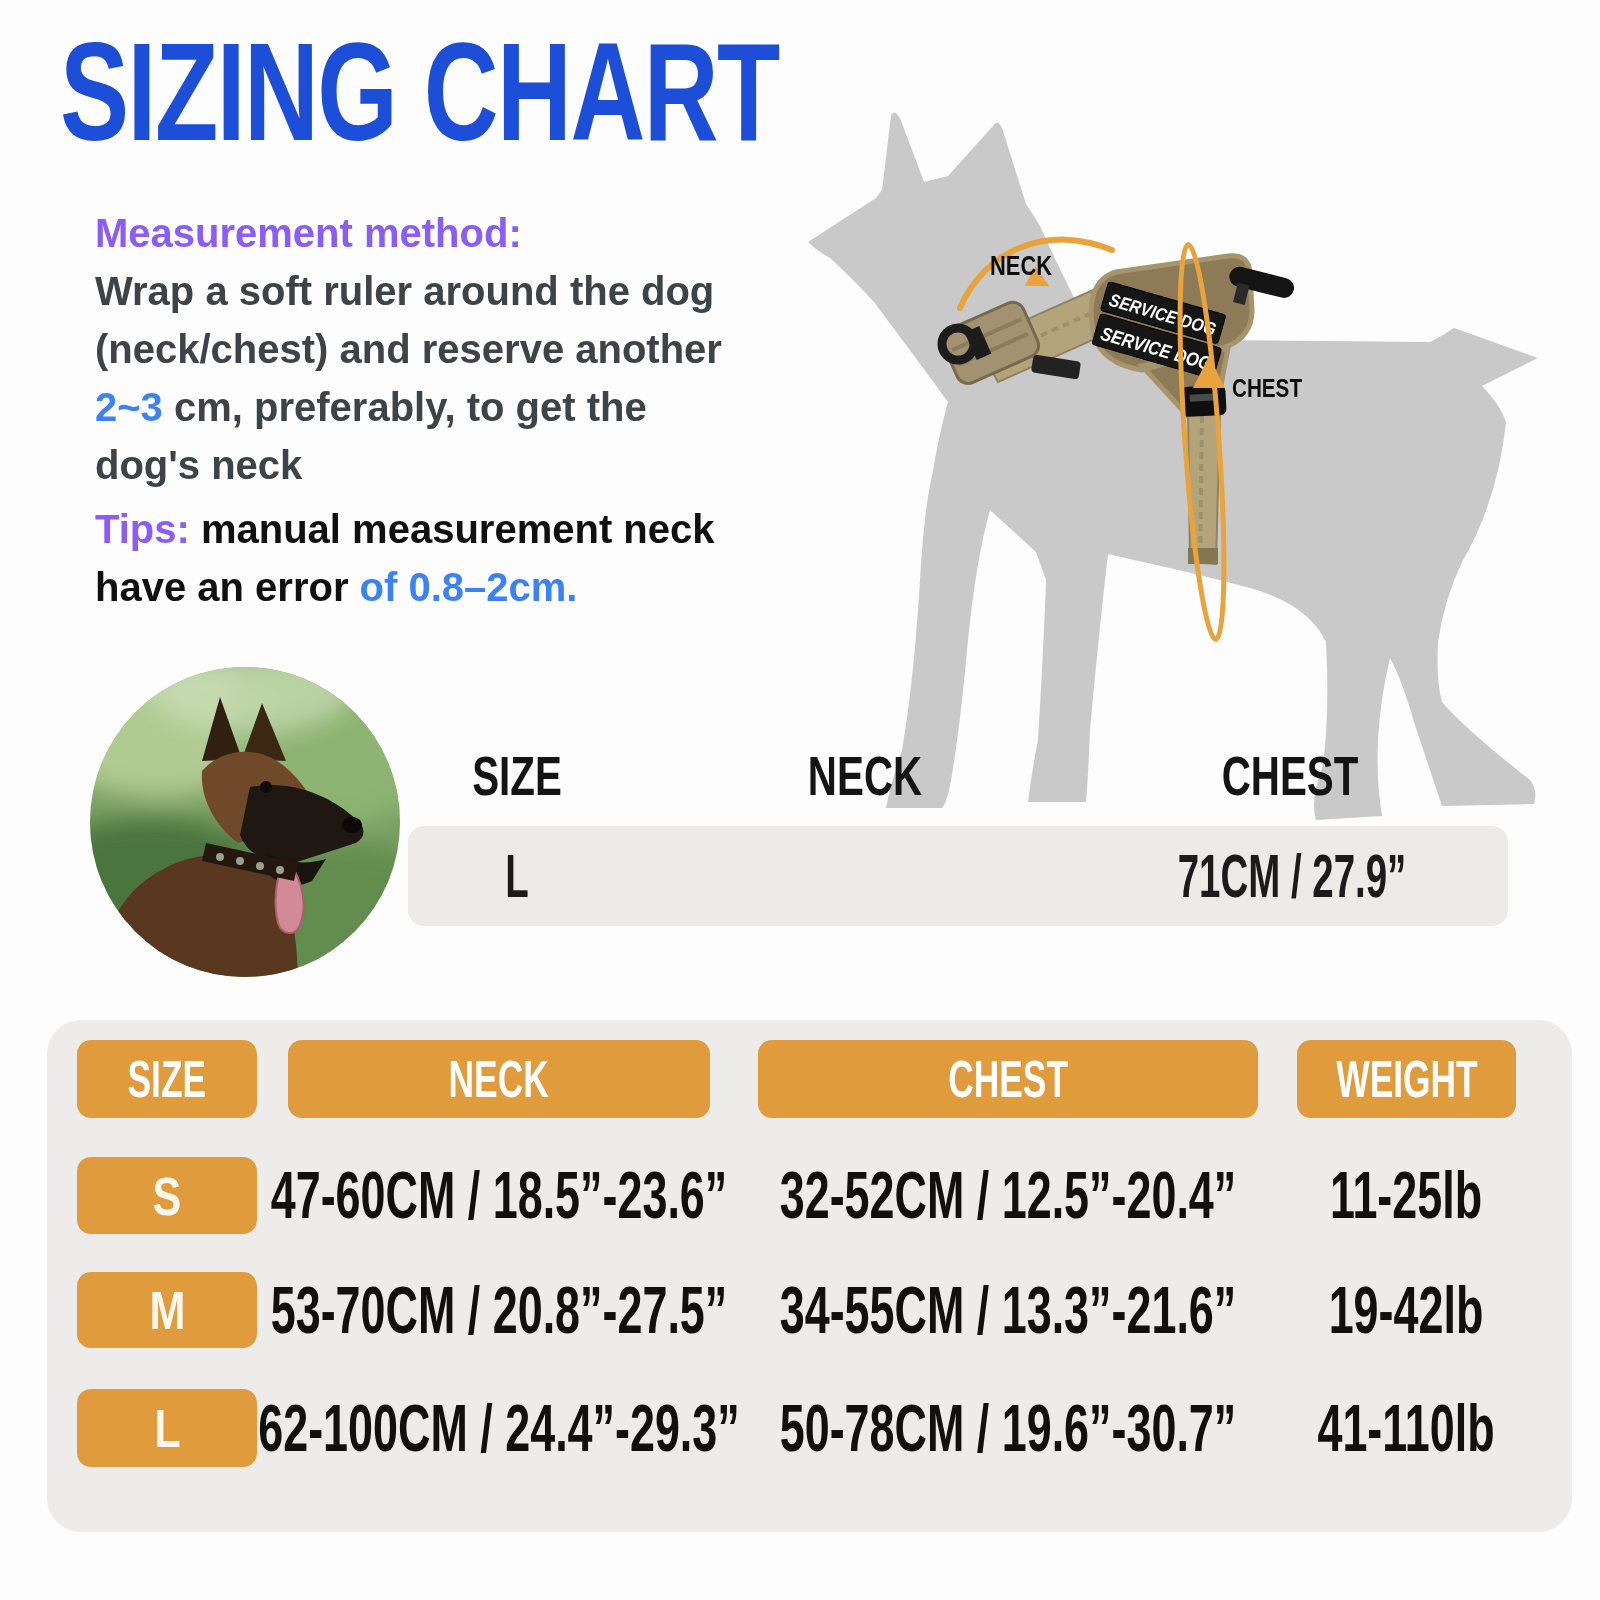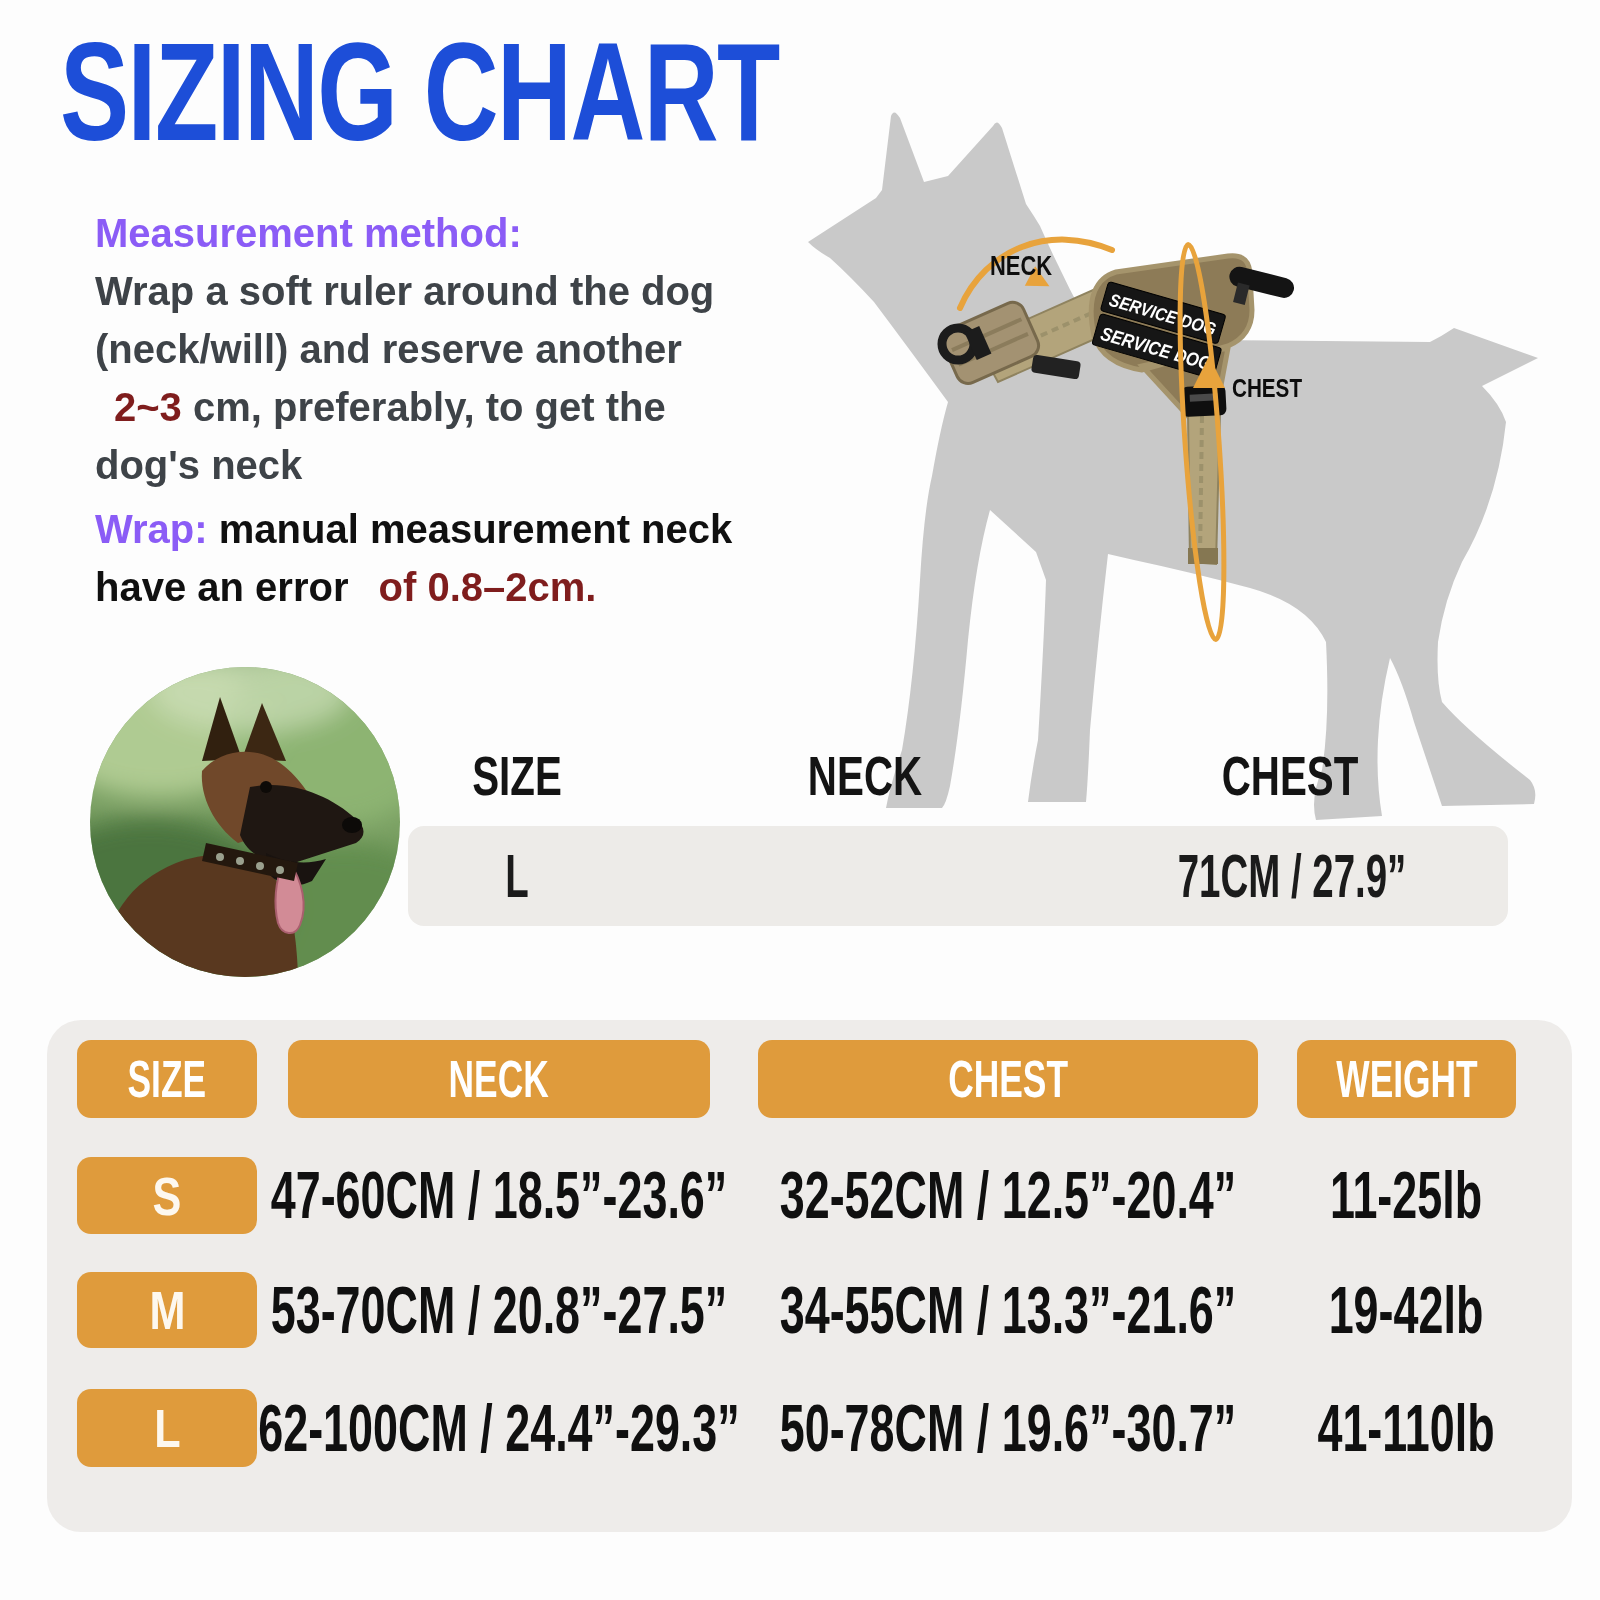--- a/index.html
+++ b/index.html
@@ -15,21 +15,21 @@
   
   .title{position:absolute;left:52px;top:14px;margin:8px;font-size:140px;
          font-weight:bold;color:#1d4ed8;line-height:1;white-space:nowrap;}
   .title .tt{display:inline-block;transform:scaleX(.74);transform-origin:left top;letter-spacing:-2px;}
 
   
   .method{position:absolute;left:95px;top:204px;font-size:40px;font-weight:bold;
           line-height:58px;color:#3E4348;}
   .tips{position:absolute;left:95px;top:500px;font-size:40px;font-weight:bold;
         line-height:58px;color:#101010;}
-  .orange{color:#8b5cf6;} .teal{color:#7f1d1d;margin-left:19px;} .blk{color:#101010;}
+  .orange{color:#8b5cf6;} .teal{color:#3b82f6;} .blk{color:#101010;}
 
   
   .mid-h{font-size:56px;font-weight:bold;color:#141414;line-height:1;}
   .mid-v{font-size:62px;font-weight:bold;color:#1b1b1b;line-height:1;}
   .band{position:absolute;left:408px;top:826px;width:1100px;height:100px;
         background:#EDEBE8;border-radius:16px;}
 
   
   .panel{position:absolute;left:47px;top:1020px;width:1525px;height:512px;
          background:#EEECEA;border-radius:34px;}
@@ -44,27 +44,27 @@
 </head>
 <body>
 
 <div class="page">
 
   <h1 class="title"><span class="tt">SIZING CHART</span></h1>
 
   <div class="method">
     <div class="orange">Measurement method:</div>
     <div>Wrap a soft ruler around the dog</div>
-    <div>(neck/will) and reserve another</div>
+    <div>(neck/chest) and reserve another</div>
     <div><span class="teal">2~3</span><span> cm, preferably, to get the</span></div>
     <div>dog's neck</div>
   </div>
 
   <div class="tips">
-    <div><span class="orange">Wrap:</span><span class="blk"> manual measurement neck</span></div>
+    <div><span class="orange">Tips:</span><span class="blk"> manual measurement neck</span></div>
     <div><span class="blk">have an error </span><span class="teal">of 0.8–2cm.</span></div>
   </div>
 
   <svg style="position:absolute;left:790px;top:80px;" width="800" height="920" viewBox="0 0 800 920">
     <defs>
       <clipPath id="camoClip">
         <path d="M304,256 C296,218 306,198 326,192 L438,176 C454,174 460,182 460,196 L462,230 C462,250 452,260 438,266 L352,290 C326,286 310,274 304,256 Z M352,286 L438,268 L426,332 L398,336 Z"></path>
       </clipPath>
     </defs>
 

